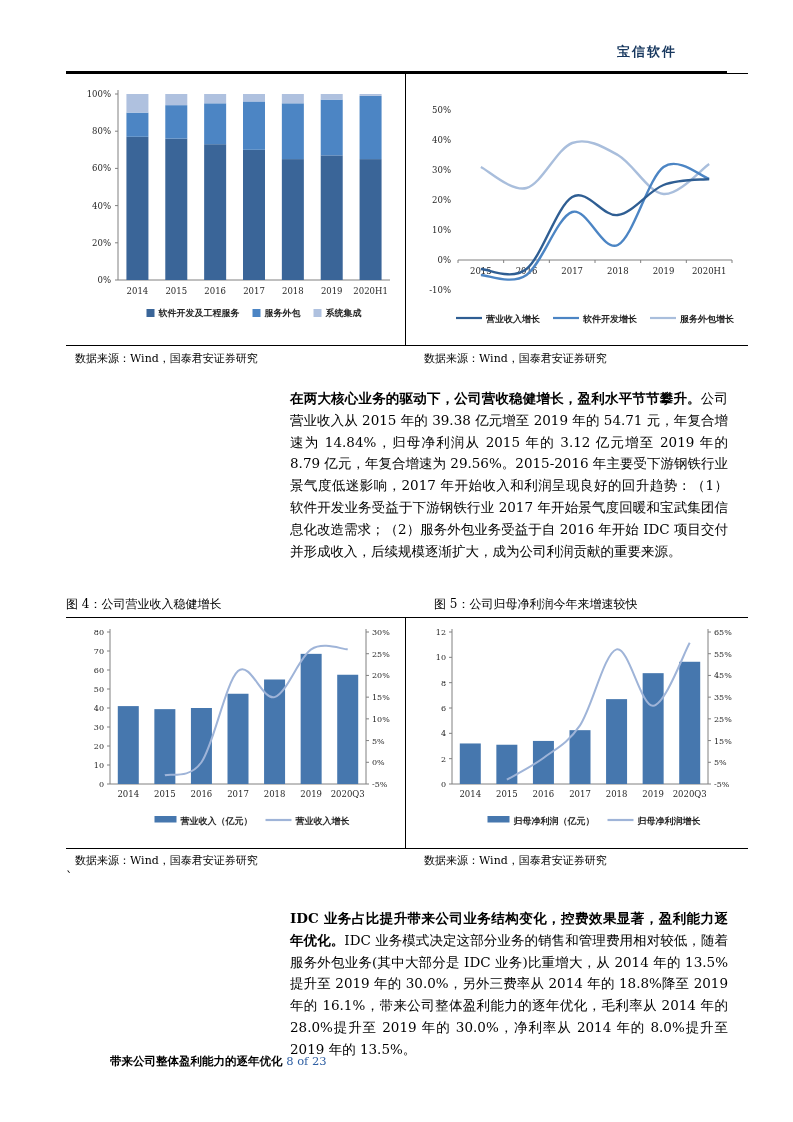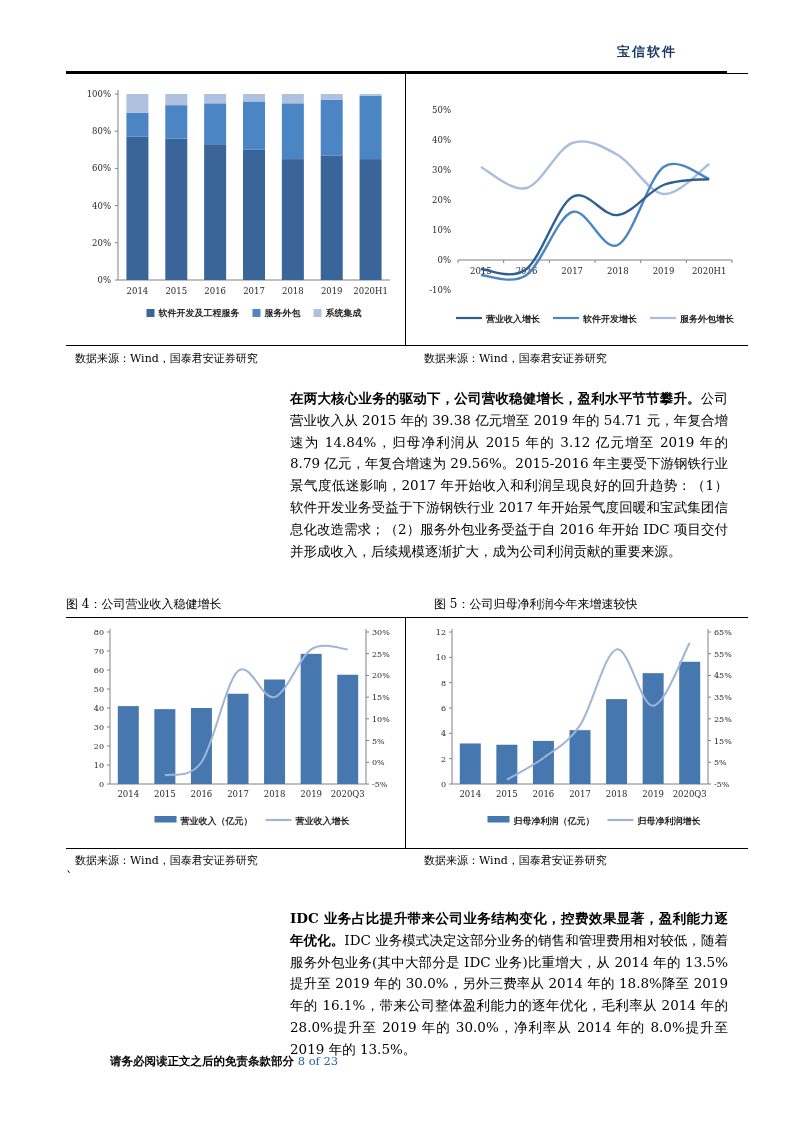--- a/index.html
+++ b/index.html
@@ -256,17 +256,17 @@
   <div class="source-row" id="src-row-2">
     <span class="src-left">数据来源：Wind，国泰君安证券研究</span>
     <span class="src-right">数据来源：Wind，国泰君安证券研究</span>
   </div>
 
   <div class="stray">`</div>
 
   <p class="para" id="para2"><strong>IDC 业务占比提升带来公司业务结构变化，控费效果显著，盈利能力逐年优化。</strong><span>IDC 业务模式决定这部分业务的销售和管理费用相对较低，随着服务外包业务(其中大部分是 IDC 业务)比重增大，从 2014 年的 13.5%提升至 2019 年的 30.0%，另外三费率从 2014 年的 18.8%降至 2019 年的 16.1%，带来公司整体盈利能力的逐年优化，毛利率从 2014 年的 28.0%提升至 2019 年的 30.0%，净利率从 2014 年的 8.0%提升至 2019 年的 13.5%。</span></p>
 
   <div class="footer">
-    <span class="disclaimer">请务必阅读正文之后的免责条款部分</span>
+    <span class="disclaimer">带来公司整体盈利能力的逐年优化</span>
     <span class="pagenum">8 of 23</span>
   </div>
 
 </div>
 
 </body></html>

